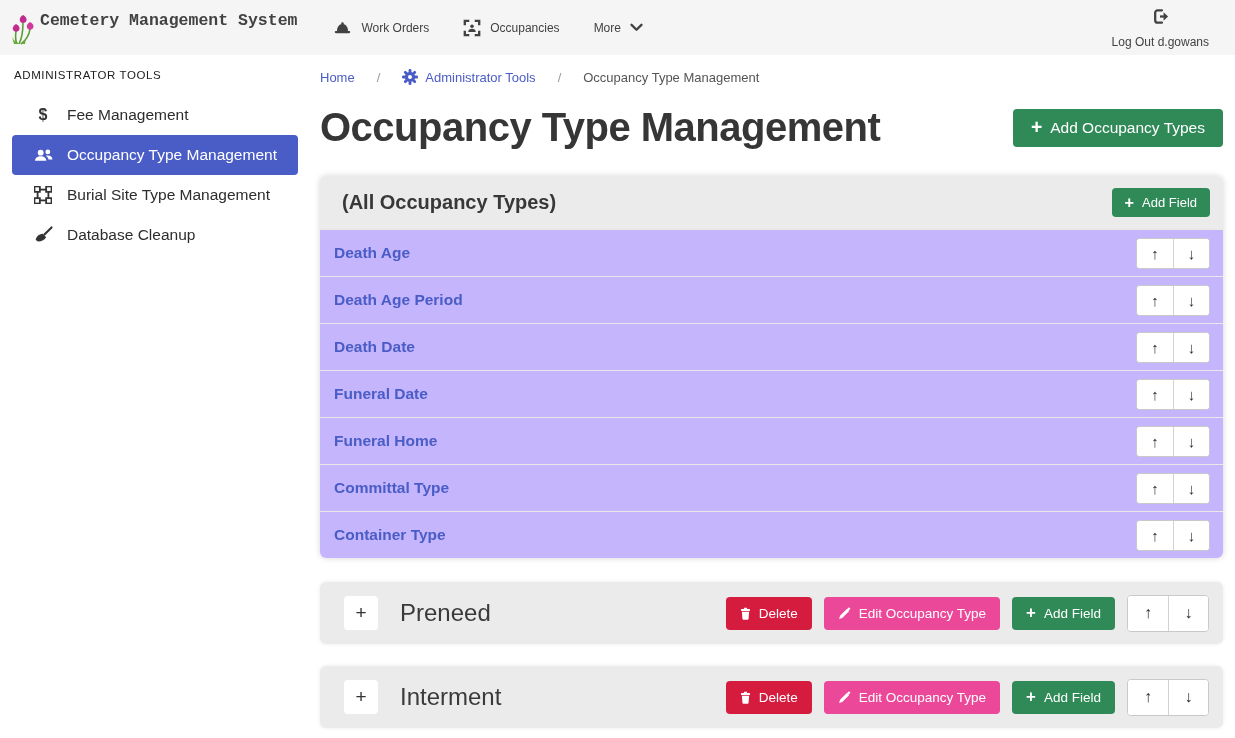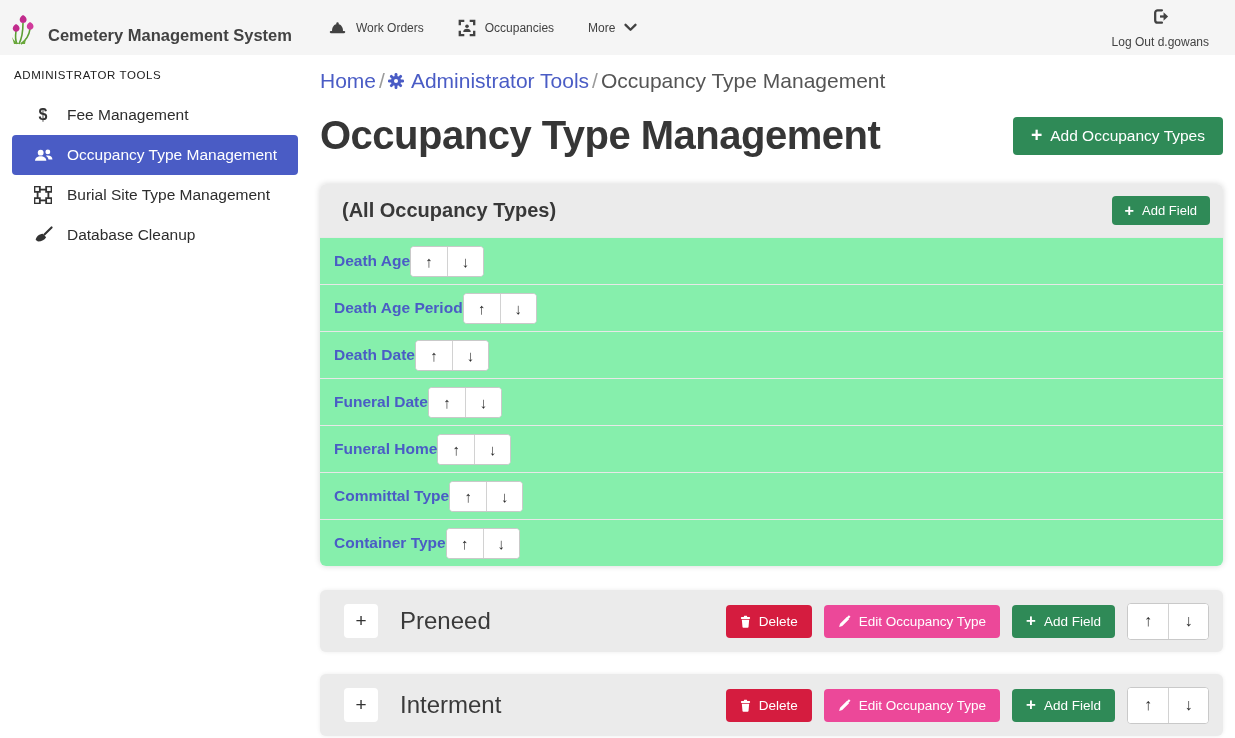--- a/index.html
+++ b/index.html
@@ -1,56 +1,56 @@
 <!DOCTYPE html>
 <html><head>
 <meta charset="utf-8">
 <style>
   * { box-sizing: border-box; margin: 0; padding: 0; }
   html,body { width:1235px; height:738px; overflow:hidden; }
   body { font-family:"Liberation Sans", sans-serif; background:#fff; color:#3a3a3a; }
 
   
   .navbar { height:55px; background:#f5f5f5; display:flex; align-items:center; padding:0 26px 0 10px; }
-  .brand { display:flex; align-items:flex-end; gap:12px; font-size:16.5px; font-weight:700; color:#424242; cursor:pointer; }
+  .brand { display:flex; align-items:flex-start; gap:4px; font-size:16.5px; font-weight:700; color:#424242; cursor:pointer;font-family:Liberation Mono, monospace; }
   .nav-links { display:flex; align-items:center; gap:34px; margin-left:36px; }
   .nav-link { display:flex; align-items:center; gap:9px; font-size:12px; color:#424242; cursor:pointer; }
   .nav-right { margin-left:auto;flex-direction:column; }
   .ico { display:inline-flex; align-items:center; justify-content:center; }
 
   
   .layout { display:flex; height:683px; }
   .sidebar { width:310px; padding:14px 12px 0 12px; flex:none; }
   .sidebar-header { font-size:11.5px; letter-spacing:.6px; color:#212121; margin:0 0 14px 2px; font-weight:400; }
   .side-item { height:40px; display:flex; align-items:center; gap:13px; padding-left:20px; font-size:15.5px; color:#2d2d2d; border-radius:4px; cursor:pointer; }
   .side-item .sicon { width:22px; display:inline-flex; justify-content:center; align-items:center; color:#333; font-weight:700; }
   .side-item.active { background:#4a5cc5; color:#fff; }
   .side-item.active .sicon { color:#fff; }
 
   .main { flex:1; padding:10px 12px 0 10px; }
 
   
-  .breadcrumb { display:flex; align-items:center; gap:3px; font-size:21px; margin-top:4px; }
+  .breadcrumb { display:flex; align-items:center; gap:22px; font-size:13px; margin-top:4px; }
   .crumb-link { color:#4a5cc5; cursor:pointer; display:flex; align-items:center; gap:7px; }
   .crumb-sep { color:#9a9a9a; }
   .crumb-current { color:#555; }
 
   
   .page-head { display:flex; align-items:center; justify-content:space-between; margin-top:20px; }
   .page-title { font-size:40px; font-weight:700; color:#363636; letter-spacing:-.5px; }
   .btn { border:none; border-radius:4px; color:#fff; display:inline-flex; align-items:center; gap:8px; cursor:pointer; font-family:inherit; }
   .btn-add-type { background:#2f8a57; font-size:15.5px; padding:10px 18px; }
   .plus-glyph { font-size:1.25em; font-weight:700; line-height:.8; }
 
   
   .card { margin-top:26px; border-radius:6px; box-shadow:0 0 6px rgba(0,0,0,.16); }
   .card-header { background:#ebebeb; height:53px; border-radius:6px 6px 0 0; display:flex; align-items:center; justify-content:space-between; padding:0 13px 0 22px; }
   .card-title { font-size:20px; font-weight:700; color:#383838; }
   .btn-add-field-sm { background:#2f8a57; font-size:13px; padding:7px 13px; }
-  .field-row { height:47px; background:#86efac; display:flex; align-items:center; justify-content:flex-start; padding:0 13px 0 14px; border-top:1px solid #e8e8e8; }
+  .field-row { height:47px; background:#c4b5fd; display:flex; align-items:center; justify-content:space-between; padding:0 13px 0 14px; border-top:1px solid #e8e8e8; }
   .field-row:first-of-type { border-top:none; }
   .field-row:last-of-type { border-radius:0 0 6px 6px; }
   .field-link { color:#4a5cc5; font-weight:700; font-size:15.5px; cursor:pointer; }
   .arrow-group { display:flex; border:1px solid #c9c9c9; border-radius:4px; overflow:hidden; background:#fff; }
   .arrow-btn { width:36px; height:29px; background:#fff; border:none; font-size:15px; color:#2f2f2f; cursor:pointer; display:flex; align-items:center; justify-content:center; font-family:inherit; }
   .arrow-btn + .arrow-btn { border-left:1px solid #d2d2d2; }
 
   
   .section-bar { margin-top:24px; background:#ebebeb; border-radius:6px; height:62px; display:flex; align-items:center; padding:0 14px 0 24px; box-shadow:0 0 4px rgba(0,0,0,.08); }
   .section-bar + .section-bar { margin-top:22px; }

